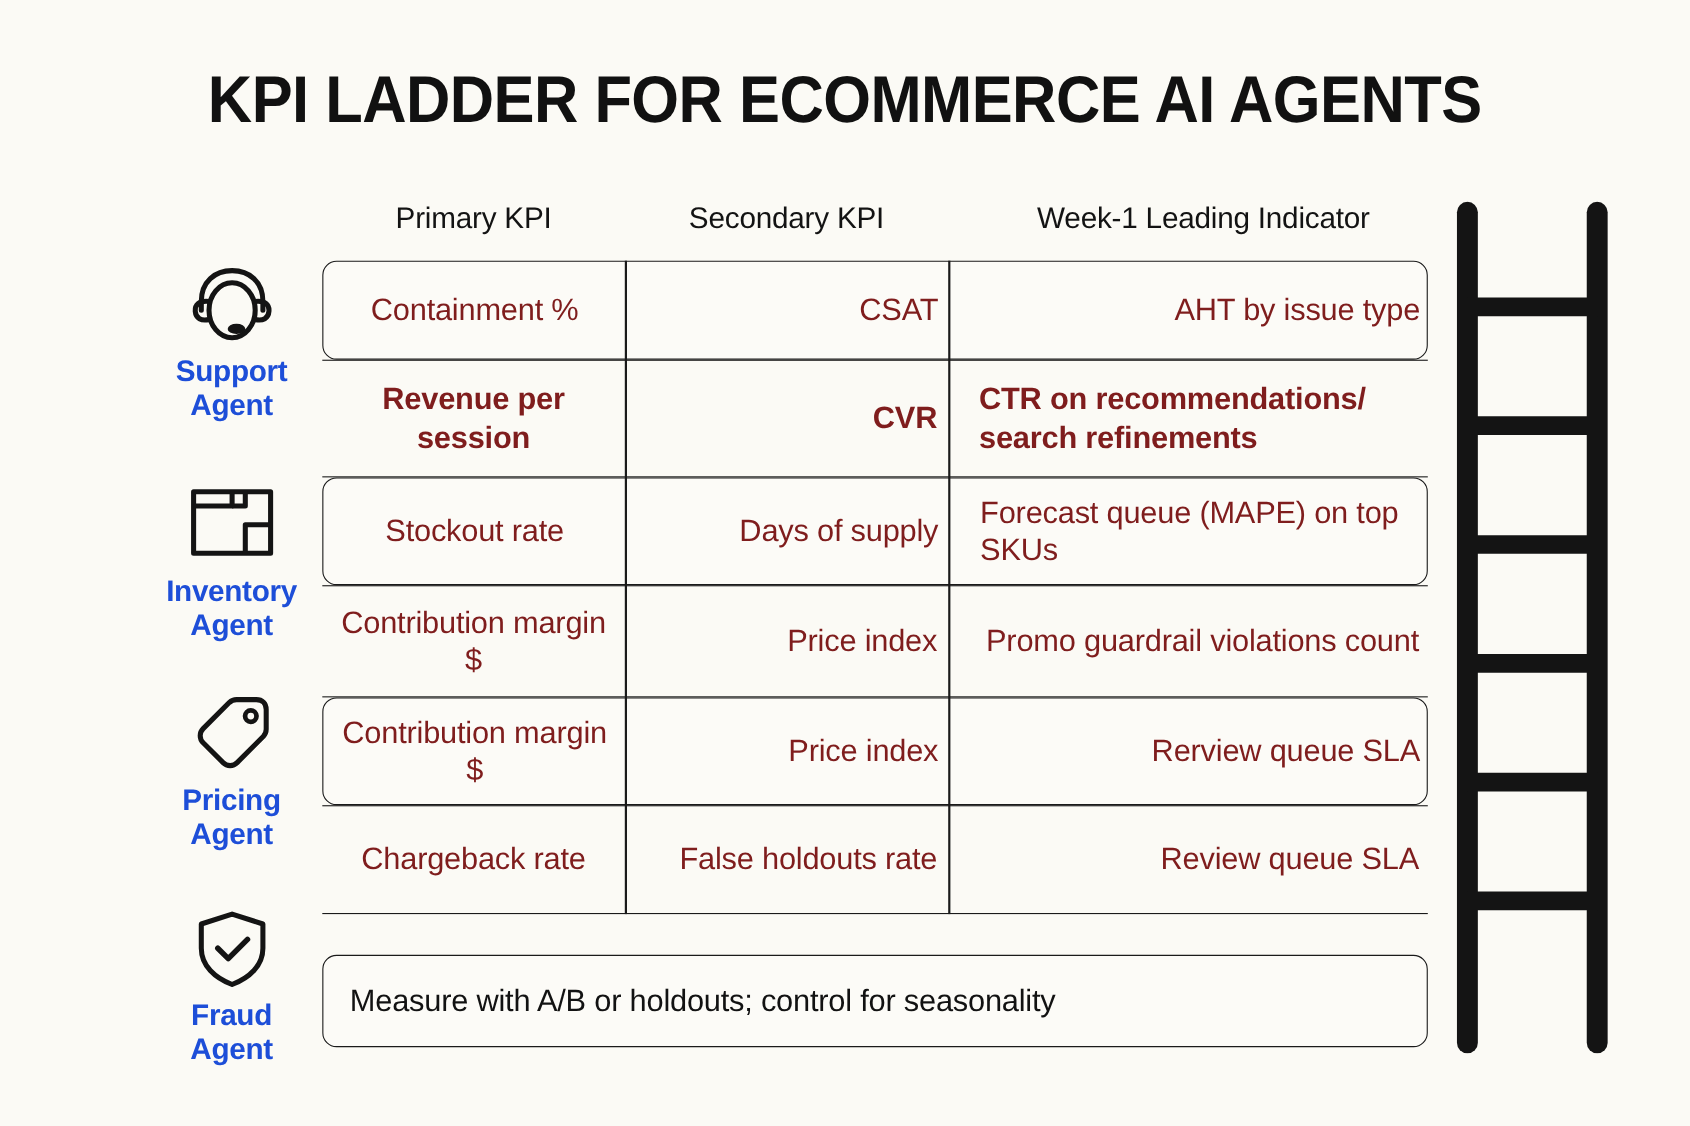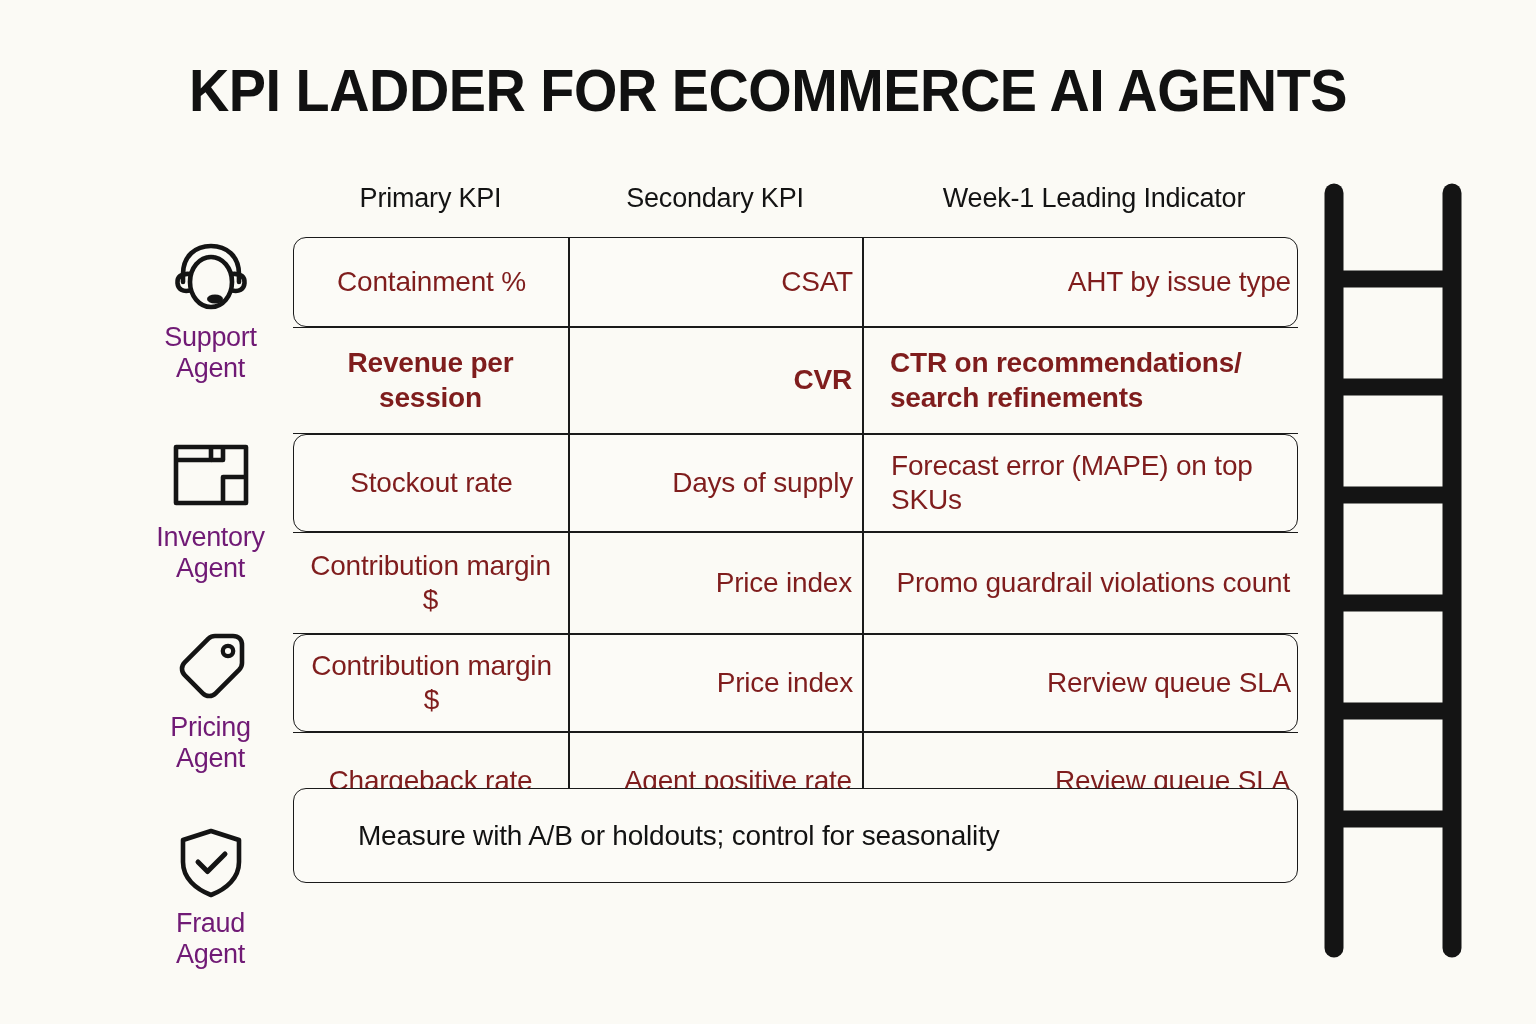--- a/index.html
+++ b/index.html
@@ -100,52 +100,52 @@
     top: 0;
     width: 1.6px;
     background: #1a1a1a;
     z-index: 5;
   }
 
   
   #footer-note {
     position: absolute;
     left: 293px;
-    top: 788px;
+    top: 868px;
     width: 1005px;
-    height: 95px;
+    height: 84px;
     border: 1.8px solid #1a1a1a;
     border-radius: 13px;
     background: #FCFBF7;
     display: flex;
     align-items: center;
-    padding-left: 64px;
+    padding-left: 24px;
     font-size: 28px;
     color: #121212;
     letter-spacing: -0.2px;
     z-index: 6;
   }
 
   
   .agent {
     position: absolute;
     left: 118px;
     width: 185px;
     text-align: center;
   }
   .agent-icon {
     display: block;
     margin: 0 auto 4px auto;
     height: 78px;
   }
   .agent-label {
     font-size: 27px;
-    font-weight: normal;
+    font-weight: bold;
     line-height: 1.15;
-    color: #701a75;
+    color: #1d4ed8;
     letter-spacing: -0.3px;
   }
 
   
   #ladder {
     position: absolute;
     left: 1318px;
     top: 183px;
     width: 155px;
     height: 775px;
@@ -186,21 +186,21 @@
       </div>
     </div>
     <div class="row highlight" style="top: 197px; height: 98px; padding-left: 12px;">
       <div class="cell c1">
         <span>Stockout rate</span>
       </div>
       <div class="cell c2">
         <span>Days of supply</span>
       </div>
       <div class="cell c3">
-        <span>Forecast error (MAPE) on top SKUs</span>
+        <span>Forecast queue (MAPE) on top SKUs</span>
       </div>
     </div>
     <div class="row plain" style="top: 295px; height: 102px;">
       <div class="cell c1">
         <span>Contribution margin $</span>
       </div>
       <div class="cell c2">
         <span>Price index</span>
       </div>
       <div class="cell c3">
@@ -216,21 +216,21 @@
       </div>
       <div class="cell c3">
         <span>Rerview queue SLA</span>
       </div>
     </div>
     <div class="row plain" style="top: 495px; height: 99px;">
       <div class="cell c1">
         <span>Chargeback rate</span>
       </div>
       <div class="cell c2">
-        <span>Agent positive rate</span>
+        <span>False holdouts rate</span>
       </div>
       <div class="cell c3">
         <span>Review queue SLA</span>
       </div>
     </div>
     <div class="vdiv" style="left: 275px; top: 0px; height: 594px;"></div>
     <div class="vdiv" style="left: 569px; top: 0px; height: 594px;"></div>
   </div>
 
 <div id="footer-note">

